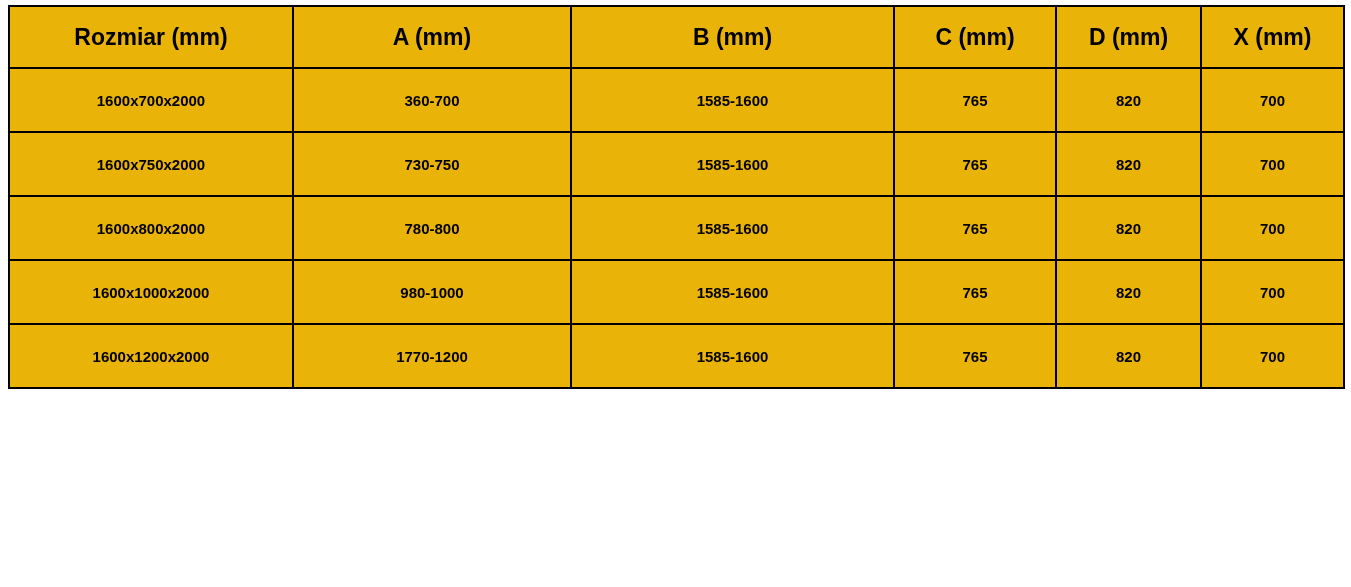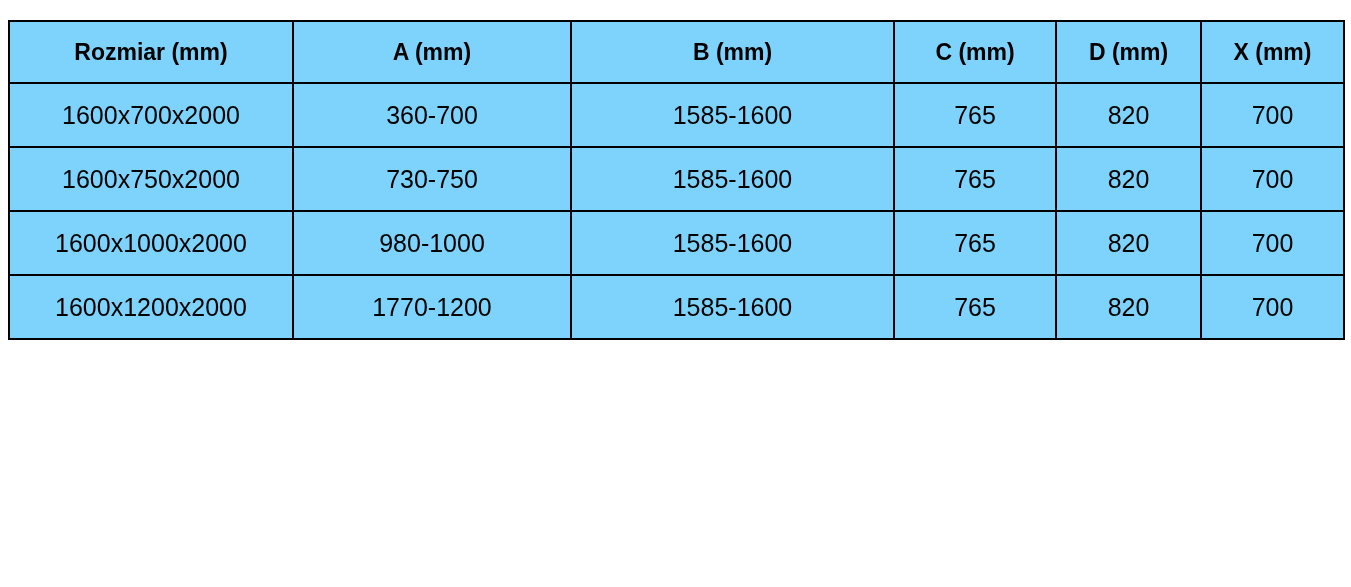--- a/index.html
+++ b/index.html
@@ -11,41 +11,40 @@
     font-family: "Liberation Sans", sans-serif;
     color: #000000;
   }
   .spec-table {
     position: absolute;
     left: 8px;
     top: 5px;
     width: 1335px;
     border-collapse: collapse;
     table-layout: fixed;
-    background: #7dd3fc;
-    margin-top: 15px;
+    background: #eab308;
   }
   .spec-table th,
   .spec-table td {
     border: 2px solid #000000;
     text-align: center;
     vertical-align: middle;
     padding: 0;
     overflow: hidden;
     white-space: nowrap;
   }
   .spec-table th {
     height: 60px;
     font-size: 23px;
     font-weight: bold;
   }
   .spec-table td {
     height: 62px;
-    font-size: 25px;
-    font-weight: normal;
+    font-size: 15px;
+    font-weight: bold;
   }
   col.c-rozmiar { width: 284px; }
   col.c-a { width: 278px; }
   col.c-b { width: 323px; }
   col.c-c { width: 162px; }
   col.c-d { width: 145px; }
   col.c-x { width: 143px; }
 </style>
 </head>
 <body>
@@ -80,20 +79,28 @@
     </tr>
     <tr>
       <td>1600x750x2000</td>
       <td>730-750</td>
       <td>1585-1600</td>
       <td>765</td>
       <td>820</td>
       <td>700</td>
     </tr>
     <tr>
+      <td>1600x800x2000</td>
+      <td>780-800</td>
+      <td>1585-1600</td>
+      <td>765</td>
+      <td>820</td>
+      <td>700</td>
+    </tr>
+    <tr>
       <td>1600x1000x2000</td>
       <td>980-1000</td>
       <td>1585-1600</td>
       <td>765</td>
       <td>820</td>
       <td>700</td>
     </tr>
     <tr>
       <td>1600x1200x2000</td>
       <td>1770-1200</td>

